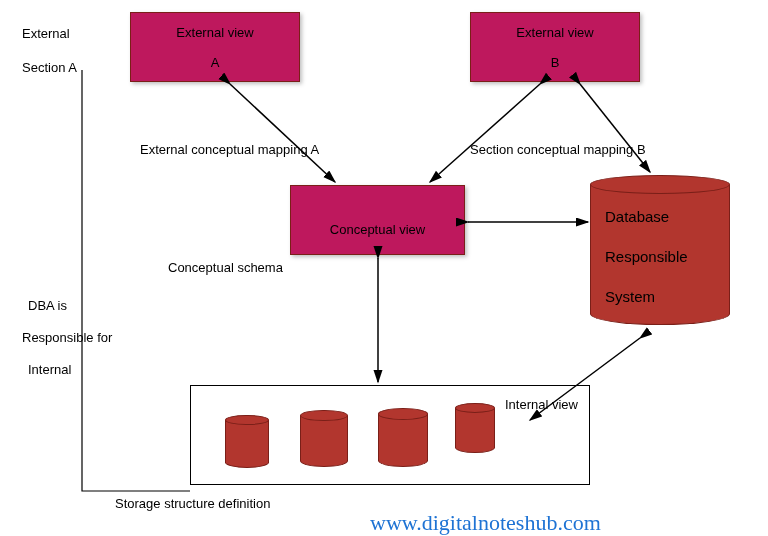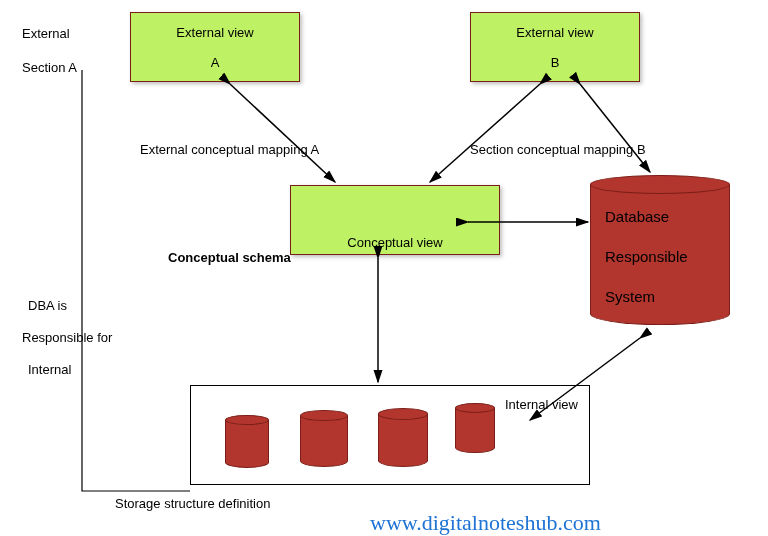--- a/index.html
+++ b/index.html
@@ -9,21 +9,21 @@
     background: #fff;
     font-family: Arial, sans-serif;
     font-size: 13px;
     color: #000;
     position: relative;
     overflow: hidden;
   }
   .canvas { position: relative; width: 768px; height: 536px; }
   .box {
     position: absolute;
-    background: #bef264;
+    background: #be185d;
     border: 1px solid #7a1f18;
     box-shadow: 2px 2px 4px rgba(0,0,0,0.25);
     color: #000;
     text-align: center;
     padding: 4px;
     display: flex;
     flex-direction: column;
     justify-content: space-around;
   }
   .box span { display: block; }
@@ -87,21 +87,21 @@
   <div class="box" style="left:130px; top:12px; width:170px; height:70px;">
     <span>External view</span>
     <span>A</span>
   </div>
 
   <div class="box" style="left:470px; top:12px; width:170px; height:70px;">
     <span>External view</span>
     <span>B</span>
   </div>
 
-  <div class="box" style="left:290px; top:185px; width:210px; height:70px; justify-content:flex-end; padding-top:22px;">
+  <div class="box" style="left:290px; top:185px; width:175px; height:70px; justify-content:center; padding-top:22px;">
     <span>Conceptual view</span>
   </div>
 
   <div class="cyl big" style="left:590px; top:175px; width:140px; height:160px;">
     <div class="top"></div>
     <div class="body"></div>
   </div>
   <div class="dbms-label" style="left:605px; top:208px;">Database</div>
   <div class="dbms-label" style="left:605px; top:248px;">Responsible</div>
   <div class="dbms-label" style="left:605px; top:288px;">System</div>
@@ -124,21 +124,21 @@
       <div class="top"></div>
       <div class="body"></div>
     </div>
 
   <div class="label" style="left:22px; top:26px;">External</div>
   <div class="label" style="left:22px; top:60px;">Section A</div>
 
   <div class="label" style="left:140px; top:142px;">External conceptual mapping A</div>
   <div class="label" style="left:470px; top:142px;">Section conceptual mapping B</div>
 
-  <div class="label" style="left:168px; top:250px;font-weight:bold;">Conceptual schema</div>
+  <div class="label" style="left:168px; top:260px;">Conceptual schema</div>
 
   <div class="label" style="left:28px; top:298px;">DBA is</div>
   <div class="label" style="left:22px; top:330px;">Responsible for</div>
   <div class="label" style="left:28px; top:362px;">Internal</div>
 
   <div class="label" style="left:505px; top:397px;">Internal view</div>
   <div class="label" style="left:115px; top:496px;">Storage structure definition</div>
 
   <div class="watermark" style="left:370px; top:510px;">www.digitalnoteshub.com</div>
 

